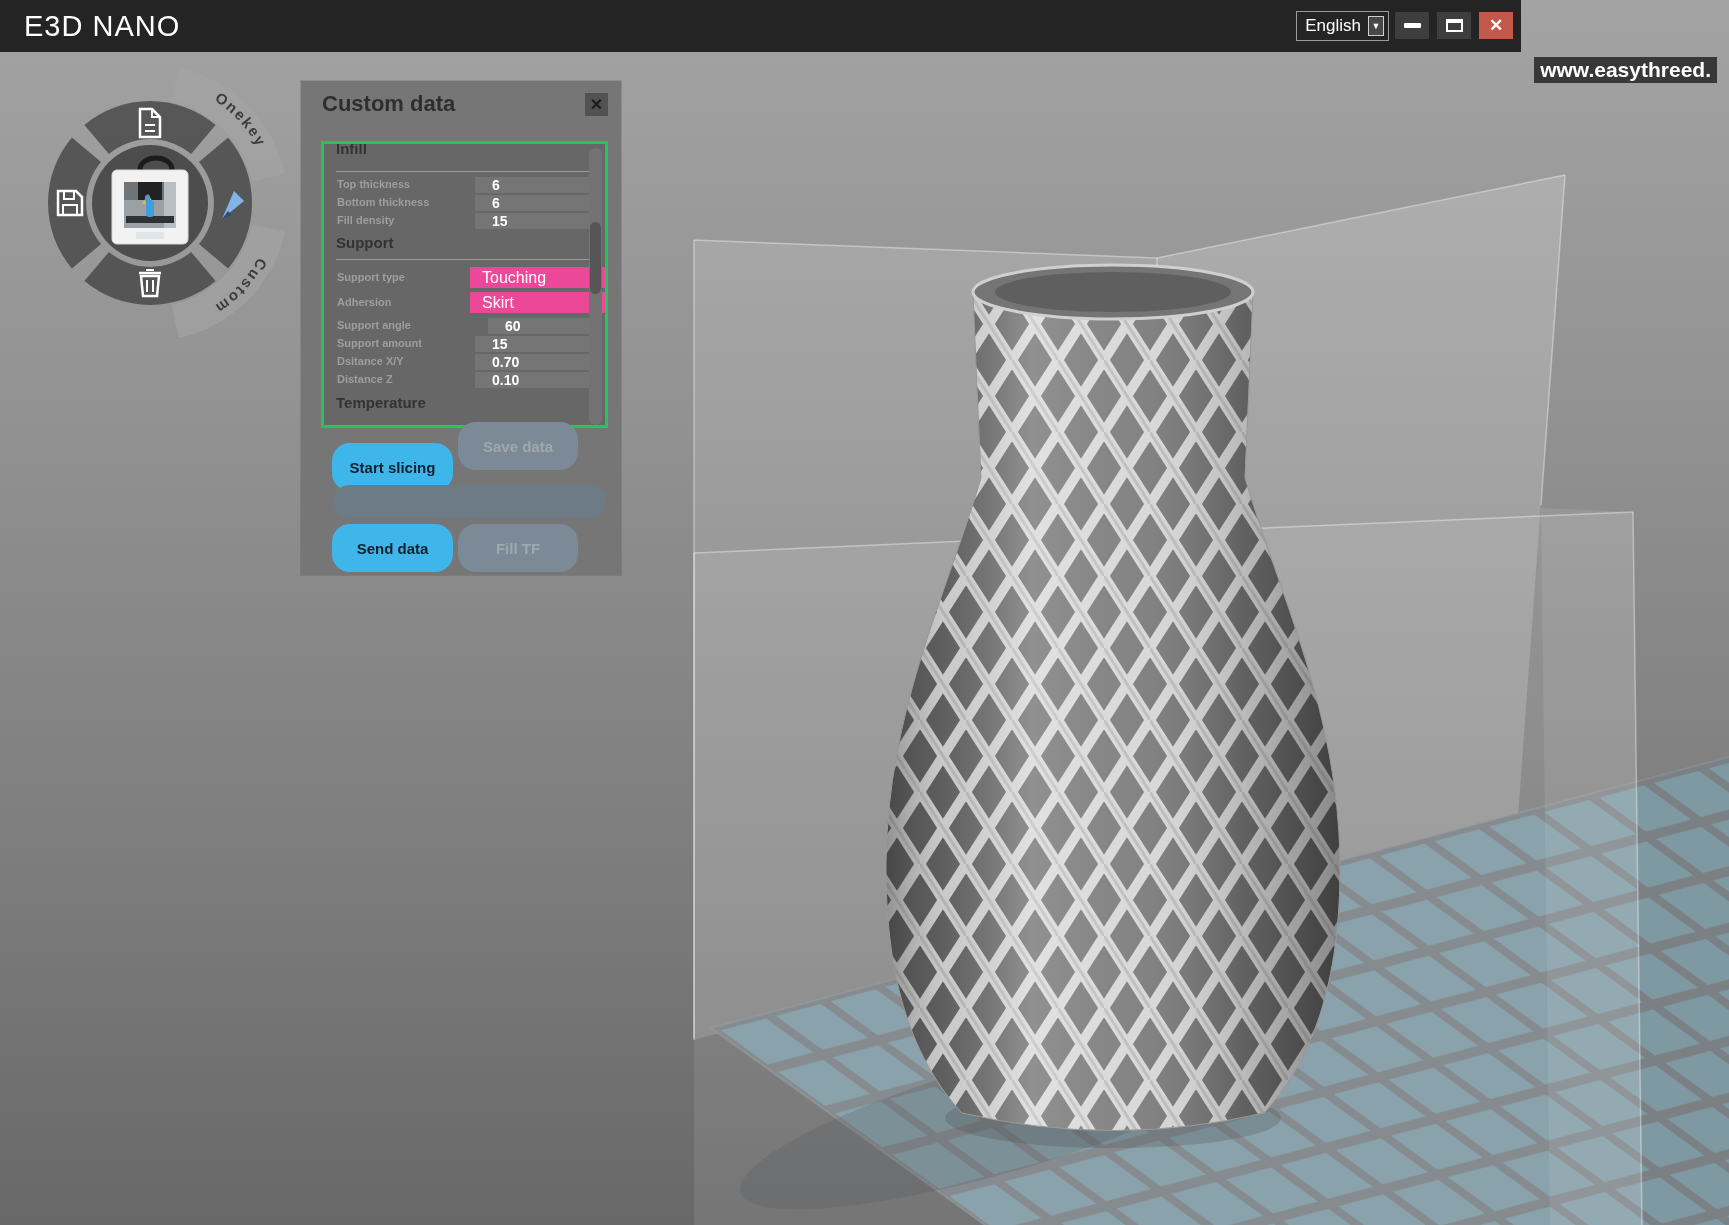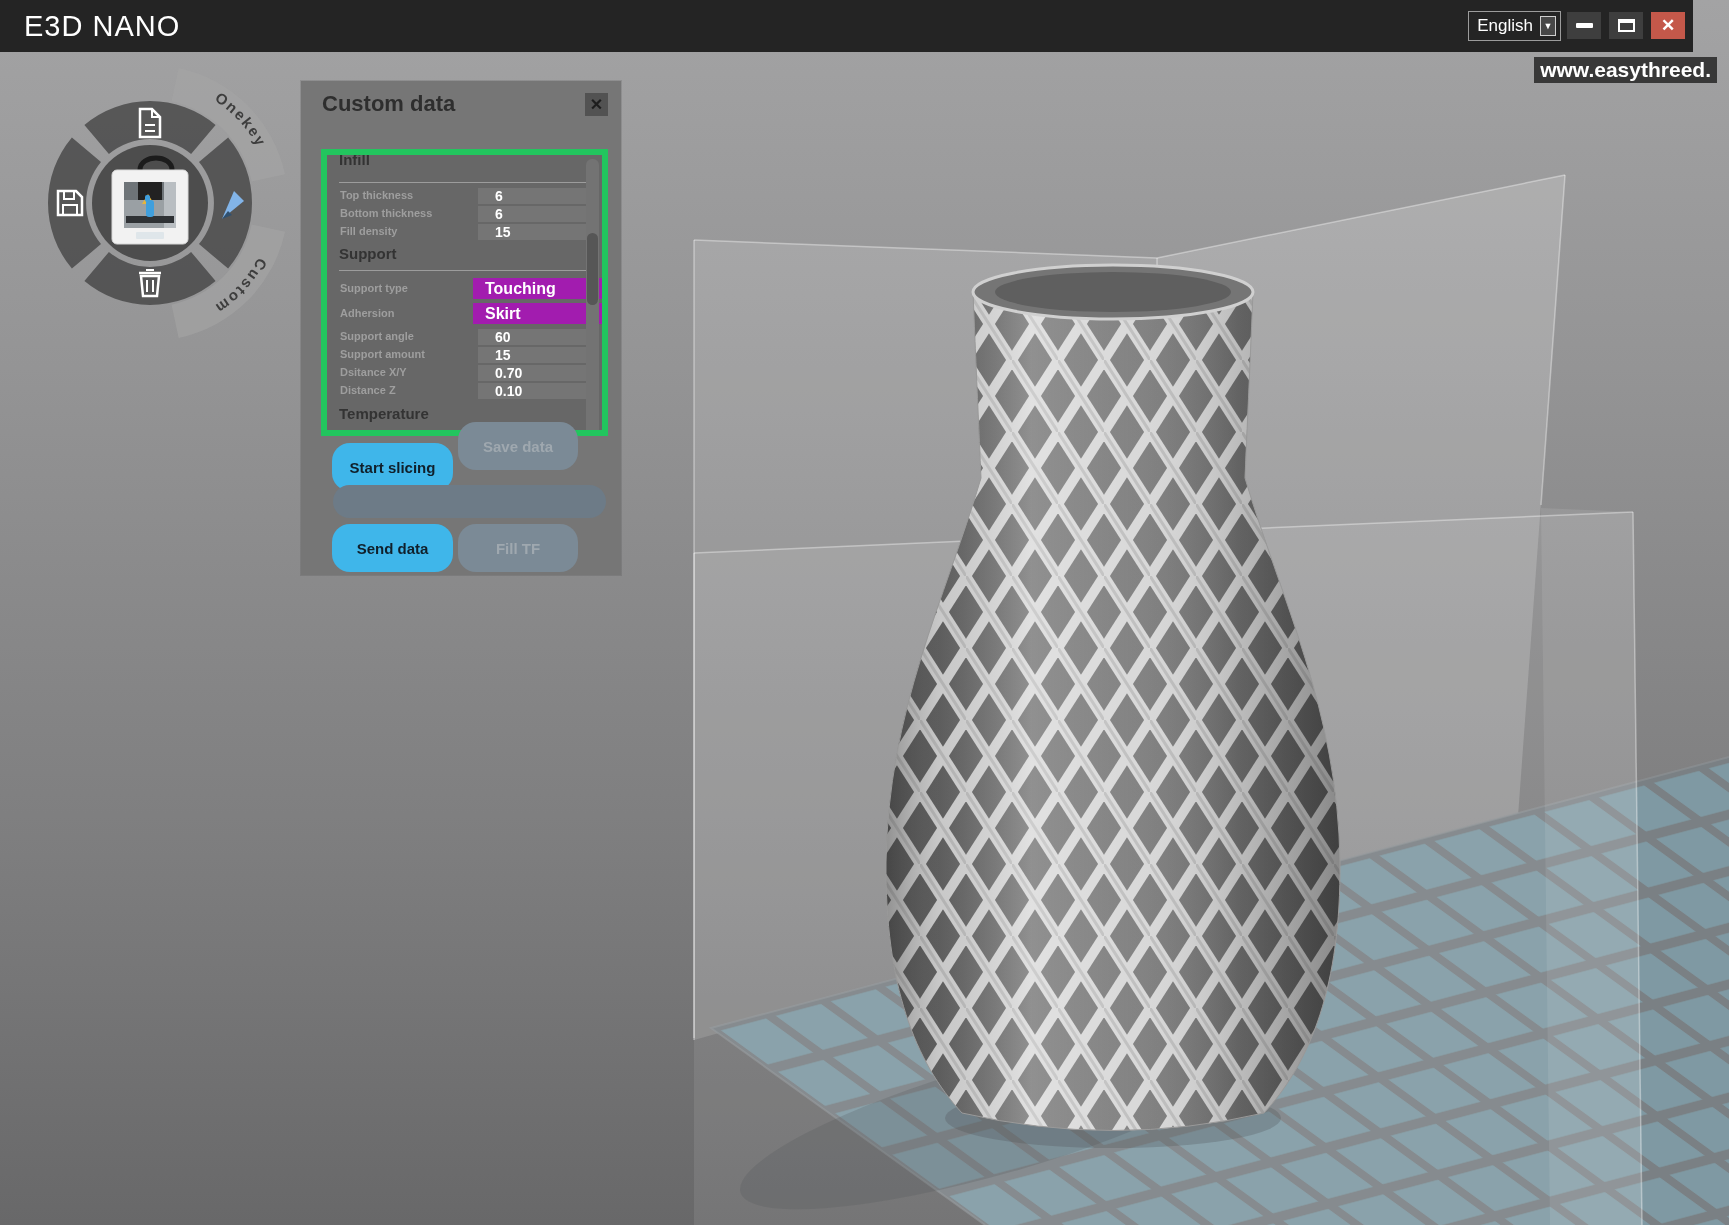--- a/index.html
+++ b/index.html
@@ -1,43 +1,43 @@
 <!DOCTYPE html>
 <html><head>
 <meta charset="utf-8">
 <style>
   html,body{margin:0;padding:0;background:#555;}
   *{box-sizing:border-box;font-family:"Liberation Sans", sans-serif;}
   #stage{position:relative;width:1729px;height:1225px;overflow:hidden;background:linear-gradient(180deg,#a3a3a4 0%,#979798 28%,#868687 55%,#747475 78%,#676768 100%);}
   
-  .titlebar{position:absolute;left:0;top:0;width:1693px;height:52px;background:#242424;z-index:10;}
+  .titlebar{position:absolute;left:0;top:0;width:1521px;height:52px;background:#242424;z-index:10;}
   .app-title{position:absolute;left:24px;top:10px;font-size:29px;color:#fff;letter-spacing:1px;}
   .lang{position:absolute;right:132px;top:11px;height:30px;display:flex;align-items:center;gap:7px;border:1px solid #9c9c9c;padding:0 4px 0 8px;color:#fff;font-size:17px;}
   .lang .arrowbox{width:16px;height:20px;border:1px solid #cfcfcf;background:#474747;display:flex;align-items:center;justify-content:center;font-size:9px;color:#fff;}
   .winbtn{position:absolute;top:12px;width:34px;height:27px;background:#3e3e3e;display:flex;align-items:center;justify-content:center;}
   .btn-min{right:92px;} .btn-max{right:50px;} .btn-close{right:8px;background:#c4584a;}
   .btn-min i{display:block;width:17px;height:5px;background:#fff;border-radius:1px;}
   .btn-max i{display:block;width:17px;height:13px;border:2px solid #fff;border-top:4px solid #fff;}
   .btn-close i{font-style:normal;color:#fff;font-weight:bold;font-size:17px;line-height:17px;}
   
   .watermark{position:absolute;top:57px;right:12px;background:#383838;color:#fff;font-weight:bold;font-size:21px;padding:1px 6px;z-index:4;}
   
   .scene{position:absolute;left:0;top:0;z-index:1;}
   
   .ringmenu{position:absolute;left:10px;top:63px;z-index:5;}
   
   .dialog{position:absolute;left:301px;top:81px;width:320px;height:494px;background:#767676;z-index:6;box-shadow:0 0 0 1px rgba(0,0,0,0.10);}
   .dialog-title{position:absolute;left:21px;top:10px;font-size:22px;font-weight:bold;color:#2e2e2e;}
   .dialog-close{position:absolute;right:13px;top:12px;width:23px;height:23px;background:#525252;color:#1d1d1d;font-weight:bold;font-size:16px;display:flex;align-items:center;justify-content:center;cursor:default;}
-  .settings{position:absolute;left:20px;top:68px;width:287px;height:287px;background:#676767;border:6px solid #22c55e;overflow:hidden;}
+  .settings{position:absolute;left:20px;top:60px;width:287px;height:287px;background:#676767;border:3px solid #22c55e;overflow:hidden;}
   .sec-header{position:absolute;left:12px;font-size:15px;font-weight:bold;color:#333333;}
   .sec-line{position:absolute;left:12px;width:253px;height:1px;background:#9c9c9c;}
   .row-label{position:absolute;left:13px;font-size:11px;font-weight:bold;color:#9e9e9e;white-space:nowrap;}
   .num-field{position:absolute;left:151px;width:114px;height:16px;background:#757575;color:#fff;font-size:14px;font-weight:bold;padding-left:17px;line-height:16px;}
-  .drop-field{position:absolute;left:146px;width:144px;height:21px;background:#a21caf;color:#fff;font-size:16px;font-weight:bold;padding-left:12px;line-height:21px;}
+  .drop-field{position:absolute;left:146px;width:144px;height:21px;background:#ec4899;color:#fff;font-size:16px;font-weight:normal;padding-left:12px;line-height:21px;}
   .vscroll{position:absolute;right:3px;top:4px;width:13px;height:277px;background:#737373;border-radius:6px;}
   .vthumb{position:absolute;left:1px;top:74px;width:11px;height:72px;background:#565656;border-radius:6px;}
   .pill{position:absolute;height:48px;border-radius:18px;border:none;font-size:15px;font-weight:bold;display:flex;align-items:center;justify-content:center;}
   .pill.blue{background:#3fb6ea;color:#10202b;}
   .pill.gray{background:#7b8a96;color:#9fa8af;}
   .btn-start{left:31px;top:362px;width:121px;}
   .btn-savedata{left:157px;top:341px;width:120px;}
   .progress{position:absolute;left:32px;top:404px;width:273px;height:33px;border-radius:17px;background:#6d7b87;}
   .btn-send{left:31px;top:443px;width:121px;}
   .btn-savetf{left:157px;top:443px;width:120px;}
@@ -247,21 +247,21 @@
       <div class="sec-header" style="top:90px;">Support</div>
       <div class="sec-line" style="top:115px;"></div>
 
       <div class="row-label" style="top:127px;">Support type</div>
       <div class="drop-field" style="top:123px;">Touching</div>
 
       <div class="row-label" style="top:152px;">Adhersion</div>
       <div class="drop-field" style="top:148px;">Skirt</div>
 
       <div class="row-label" style="top:175px;">Support angle</div>
-      <div class="num-field" style="top:174px;">60</div>
+      <div class="num-field" style="top:174px;margin-left:13px;">60</div>
 
       <div class="row-label" style="top:193px;">Support amount</div>
       <div class="num-field" style="top:192px;">15</div>
 
       <div class="row-label" style="top:211px;">Dsitance X/Y</div>
       <div class="num-field" style="top:210px;">0.70</div>
 
       <div class="row-label" style="top:229px;">Distance Z</div>
       <div class="num-field" style="top:228px;">0.10</div>
 

